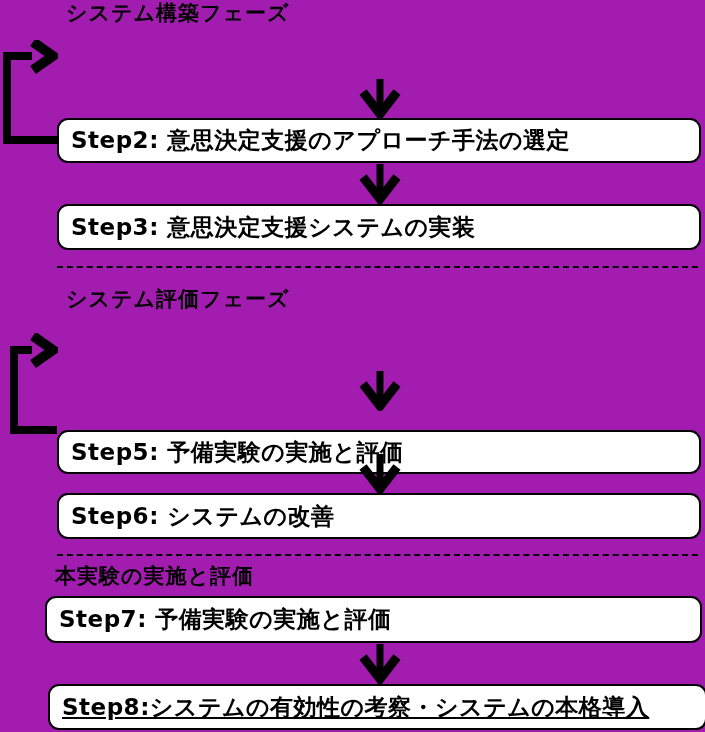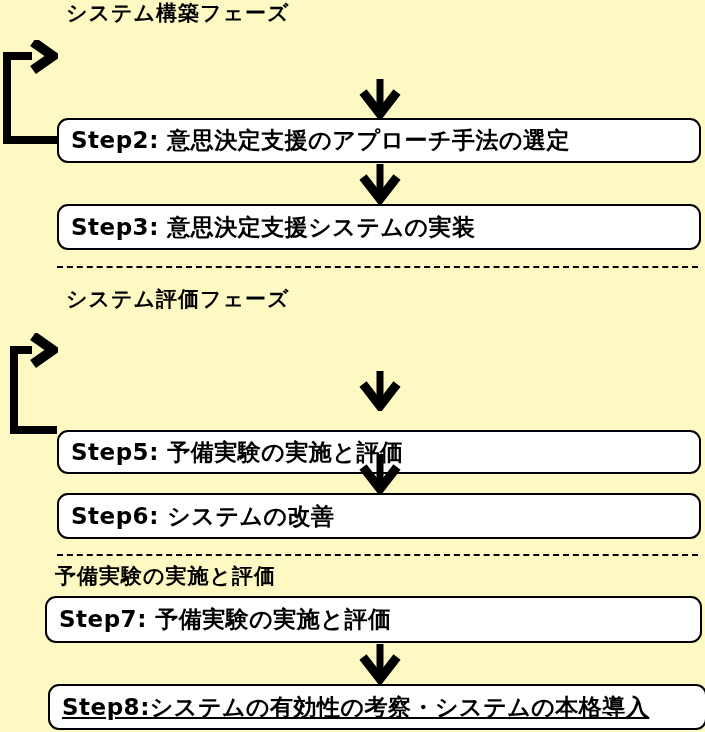--- a/index.html
+++ b/index.html
@@ -1,19 +1,19 @@
 <!DOCTYPE html>
 <html><head>
 <meta charset="utf-8">
 <style>
   html,body{margin:0;padding:0;background:#fff;}
   #canvas{
     position:relative;
     width:705px;height:732px;
-    background:#fef9c3;
+    background:#a21caf;
     font-family:"DejaVu Sans","Liberation Sans",sans-serif;
     color:#000;
     overflow:hidden;
   }
   .phase-title{
     position:absolute;
     font-size:21px;
     font-weight:700;
     line-height:24px;
     white-space:nowrap;
@@ -63,21 +63,21 @@
 
   <div class="step-box" style="left:57px;top:430px;width:644px;height:44px;">
     <span class="step-label">Step5: 予備実験の実施と評価</span>
   </div>
   <div class="step-box" style="left:57px;top:493px;width:644px;height:46px;text-align:right;">
     <span class="step-label">Step6: システムの改善</span>
   </div>
 
   <div class="separator" style="left:57px;top:554px;width:641px;"></div>
 
-  <div class="phase-title" style="left:55px;top:564px;">予備実験の実施と評価</div>
+  <div class="phase-title" style="left:55px;top:564px;">本実験の実施と評価</div>
 
   <div class="step-box" style="left:45px;top:596px;width:657px;height:47px;">
     <span class="step-label">Step7: 予備実験の実施と評価</span>
   </div>
   <div class="step-box" style="left:48px;top:684px;width:659px;height:46px;text-decoration:underline;">
     <span class="step-label">Step8:システムの有効性の考察・システムの本格導入</span>
   </div>
 
   <svg class="arrow" style="left:358px;top:79px;" width="44" height="40" viewBox="0 0 44 40">
     <rect x="18.5" y="0" width="7" height="30" fill="#000"></rect>

